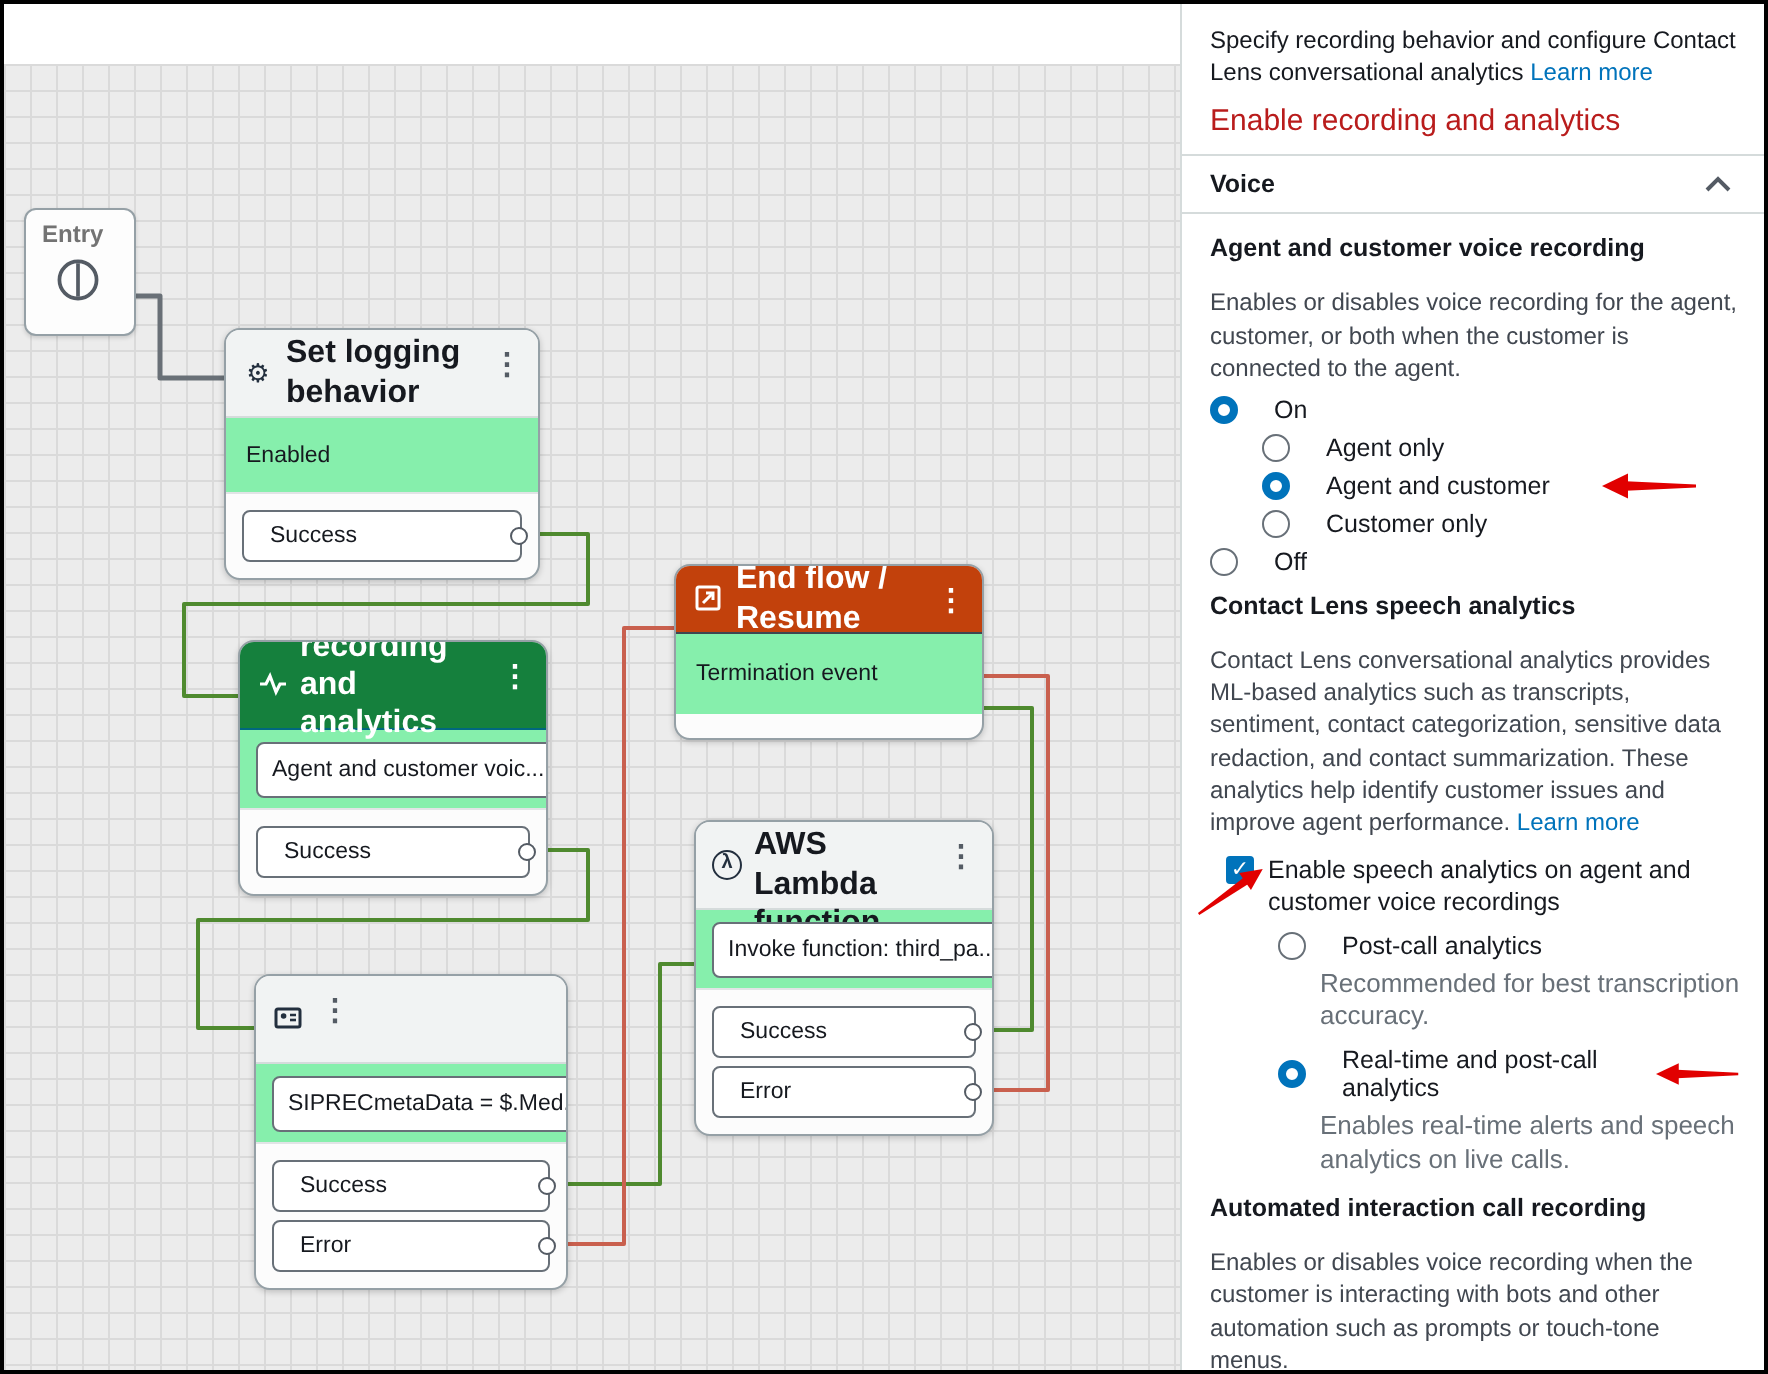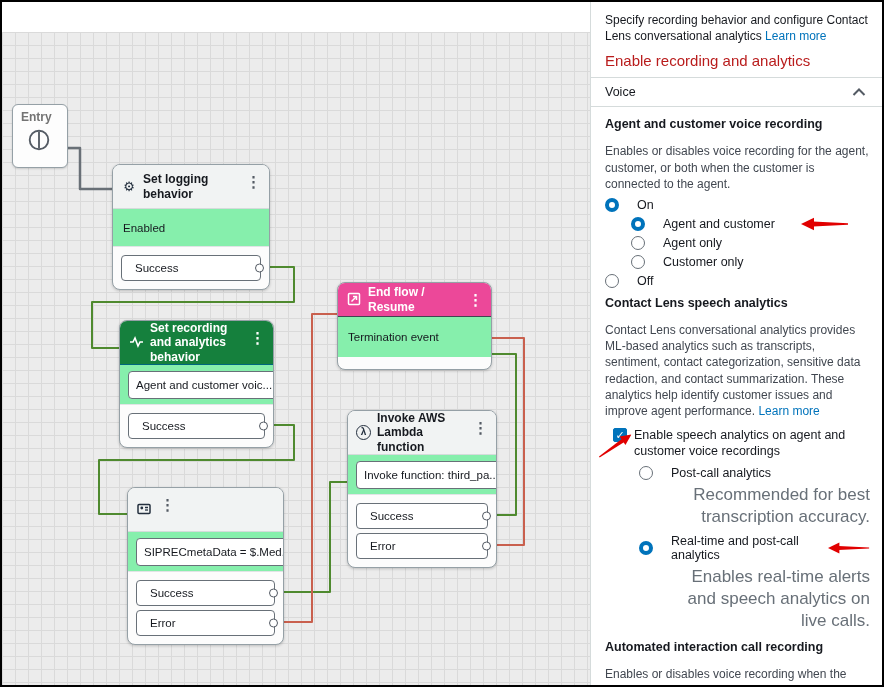--- a/index.html
+++ b/index.html
@@ -25,22 +25,22 @@
     border:1px solid #95a0a6; border-radius:6px; box-shadow:0 1px 2px rgba(0,0,0,.15); box-sizing:border-box; padding:5px 0 0 8px; }
   .entry-label { font-weight:bold; font-size:12px; color:#737373; }
   .entry-icon { margin:3px 0 0 5px; }
 
   .node { position:absolute; z-index:3; background:#fcfcfc; border:1px solid #95a0a6; border-radius:8px;
     box-shadow:0 1px 3px rgba(0,0,0,.2); box-sizing:border-box; overflow:hidden; }
   .node-header { box-sizing:border-box; height:44px; display:flex; align-items:center; gap:6px; padding:4px 6px 4px 8px;
     background:#f1f3f3; border-bottom:1px solid #d5dbdb; }
   .node-header.single { height:34px; }
   .node-header.teal { background:#15803d; border-bottom-color:#00677f; }
-  .node-header.dark { background:#ec4899; border-bottom-color:#3f4650; }
-  .node-title { font-weight:bold; font-size:12px; line-height:1.2; color:#16191f; flex:1; }
+  .node-header.dark { background:#c2410c; border-bottom-color:#3f4650; }
+  .node-title { font-weight:bold; font-size:16px; line-height:1.2; color:#16191f; flex:1; }
   .teal .node-title, .dark .node-title { color:#fff; }
   .node-icon { flex:none; width:16px; text-align:center; font-size:13px; color:#232f3e; line-height:1; }
   .kebab { flex:none; font-size:15px; font-weight:bold; color:#545b64; padding:0 2px; cursor:pointer; align-self:flex-start; margin-top:4px; }
   .teal .kebab, .dark .kebab { color:#fff; }
   .node-row { box-sizing:border-box; height:38px; display:flex; align-items:center; padding:0 10px; font-size:11.5px;
     color:#16191f; border-bottom:1px solid #e1e4e6; background:#86efac; }
   .node-row.noline { border-bottom:none; height:40px; }
   .drop-row { height:40px; padding:0 8px; }
   .dropdown { flex:1; height:28px; box-sizing:border-box; border:1px solid #687078; border-radius:4px; background:#fff;
     display:flex; align-items:center; gap:4px; padding:0 7px; font-size:11.5px; color:#16191f; cursor:pointer; }
@@ -53,36 +53,36 @@
     border:1.5px solid #545b64; border-radius:50%; background:#fff; }
   .lambda-badge { flex:none; width:15px; height:15px; border:1.5px solid #232f3e; border-radius:50%; font-size:10px;
     line-height:12px; text-align:center; color:#232f3e; font-weight:bold; display:inline-block; box-sizing:border-box; }
 
   
   .panel { flex:1; position:relative; box-sizing:border-box; background:#fff; padding:10px 12px 6px 14px;
     border-left:1px solid #d5dbdb; overflow:hidden; font-size:12px; color:#414750; }
   .intro { margin:0 0 8px; line-height:1.35; color:#16191f; font-size:12px; }
   .link { color:#0073bb; text-decoration:none; cursor:pointer; }
   .panel-heading { margin:0 0 8px; font-size:15px; font-weight:400; color:#b91c1c; }
-  .voice-bar { display:flex; align-items:center; justify-content:space-between; font-weight:normal; font-size:12.5px;
+  .voice-bar { display:flex; align-items:center; justify-content:space-between; font-weight:bold; font-size:12.5px;
     color:#16191f; padding:7px 16px 7px 14px; border-top:1px solid #d5dbdb; border-bottom:1px solid #d5dbdb;
     margin:0 -12px 10px -14px; background:#fff; cursor:pointer; }
   .group-title { margin:8px 0 4px; font-size:12.5px; font-weight:bold; color:#16191f; }
   .desc { margin:12px 0 6px; line-height:1.35; }
   .opt-row { display:flex; align-items:center; gap:18px; margin:5px 0; font-size:12.5px; color:#16191f; }
   .indent1 { margin-left:26px; }
   .indent2 { margin-left:34px; }
   .radio { flex:none; width:14px; height:14px; box-sizing:border-box; border:1.5px solid #687078; border-radius:50%;
     background:#fff; cursor:pointer; }
   .radio.checked { border:4.5px solid #0073bb; }
   .checkbox { flex:none; width:14px; height:14px; box-sizing:border-box; border-radius:2px; background:#0073bb;
     border:1px solid #0073bb; color:#fff; font-size:11px; line-height:12px; text-align:center; cursor:pointer; margin-top:1px; }
   .cb-row { position:relative; display:flex; gap:7px; align-items:flex-start; margin:8px 0 6px 8px; font-size:12.5px;
     color:#16191f; line-height:1.3; }
-  .hint { margin:-1px 0 6px; color:#687078; font-size:17px; line-height:1.3;text-align:right; }
+  .hint { margin:-1px 0 6px; color:#687078; font-size:13px; line-height:1.3; }
   .h-ind2 { margin-left:55px; }
   .red-arrow { fill:#e10000; flex:none; margin-left:8px; }
   .arrow-cb { position:absolute; left:-18px; top:12px; transform:rotate(145deg); margin:0; }
 </style>
 </head>
 <body>
 
 <div class="screen">
 
   <div class="canvas">
@@ -232,30 +232,30 @@
     </div>
 
     <h3 class="group-title">Agent and customer voice recording</h3>
     <p class="desc">Enables or disables voice recording for the agent, customer, or both when the customer is connected to the agent.</p>
 
     <div class="opt-row">
       <span class="radio checked"></span>
       <span>On</span>
     </div>
     <div class="opt-row indent1">
+      <span class="radio"></span>
+      <span>Agent only</span>
+    </div>
+    <div class="opt-row indent1">
       <span class="radio checked"></span>
       <span>Agent and customer</span>
       <svg class="red-arrow" width="48" height="14" viewBox="0 0 48 14">
           <polygon points="0,7 13,0.8 13,13.2"></polygon>
           <polygon points="12,4.6 47,6.3 47,7.7 12,9.4"></polygon>
         </svg>
-    </div>
-    <div class="opt-row indent1">
-      <span class="radio"></span>
-      <span>Agent only</span>
     </div>
     <div class="opt-row indent1">
       <span class="radio"></span>
       <span>Customer only</span>
     </div>
     <div class="opt-row">
       <span class="radio"></span>
       <span>Off</span>
     </div>
 

